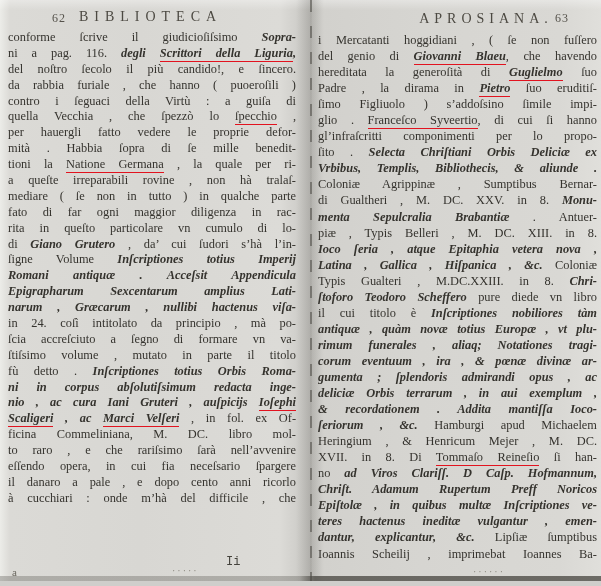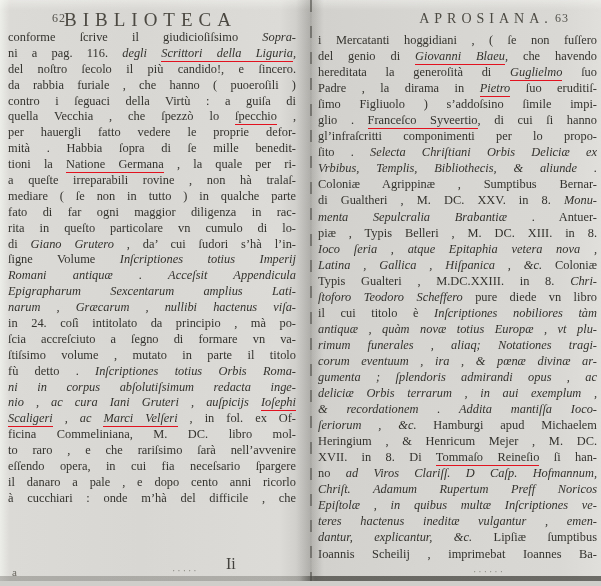--- a/index.html
+++ b/index.html
@@ -15,33 +15,33 @@
       #d8d7d3;
   }
   .page{position:absolute;top:0;height:586px;}
   #page-left{left:0;width:301px;}
   #page-right{left:301px;width:300px;}
 
   .pagenum{position:absolute;font-size:12px;color:#55524b;letter-spacing:1px;}
   #pn-left{left:52px;top:11px;}
   #pn-right{left:254px;top:11px;}
   .page-title{position:absolute;top:9px;width:100%;text-align:center;
-    font-size:19px;color:#4c4942;letter-spacing:6px;}
+    font-size:14px;color:#4c4942;letter-spacing:6px;}
   #title-right{top:11px;width:250px;left:60px;font-size:14px;letter-spacing:5px;}
 
   .textcol{position:absolute;font-size:12.4px;}
   #col-left{left:8px;top:30px;width:288px;}
   #col-right{left:17px;top:33px;width:279px;}
   .line{height:15.9px;line-height:15.1px;overflow:hidden;text-align:justify;}
   #col-right .line{height:16.05px;}
   .line::after{content:"";display:inline-block;width:100%;}
-  .i{font-style:italic;}
+  .i{font-style:italic;font-weight:bold;}
   .r{border-bottom:3px solid #e2131f;padding-bottom:1px;}
 
-  .catchword{position:absolute;left:226px;top:555px;font-size:16px;color:#44423c;}
+  .catchword{position:absolute;left:226px;top:555px;font-size:12px;color:#44423c;font-family:Liberation Mono, monospace;}
   .corner-mark{position:absolute;left:12px;top:566px;font-size:11px;color:#6a675f;}
   .bottom-mark{position:absolute;left:172px;top:565px;font-size:10px;color:#8a877e;letter-spacing:2px;}
 
   .gutter-line{position:absolute;left:310px;top:0;width:2px;height:586px;
     background:repeating-linear-gradient(180deg,
       rgba(70,68,62,.55) 0 12px, rgba(70,68,62,.05) 12px 26px);}
   .gutter-shadow{position:absolute;left:296px;top:0;width:28px;height:586px;
     background:linear-gradient(90deg, rgba(80,78,72,0) 0, rgba(80,78,72,.18) 50%, rgba(80,78,72,0) 100%);}
   .bottom-edge{position:absolute;left:0;top:576px;width:601px;height:5px;
     background:linear-gradient(90deg, rgba(90,88,82,.35) 0 300px, rgba(70,68,62,.75) 315px 601px);}

